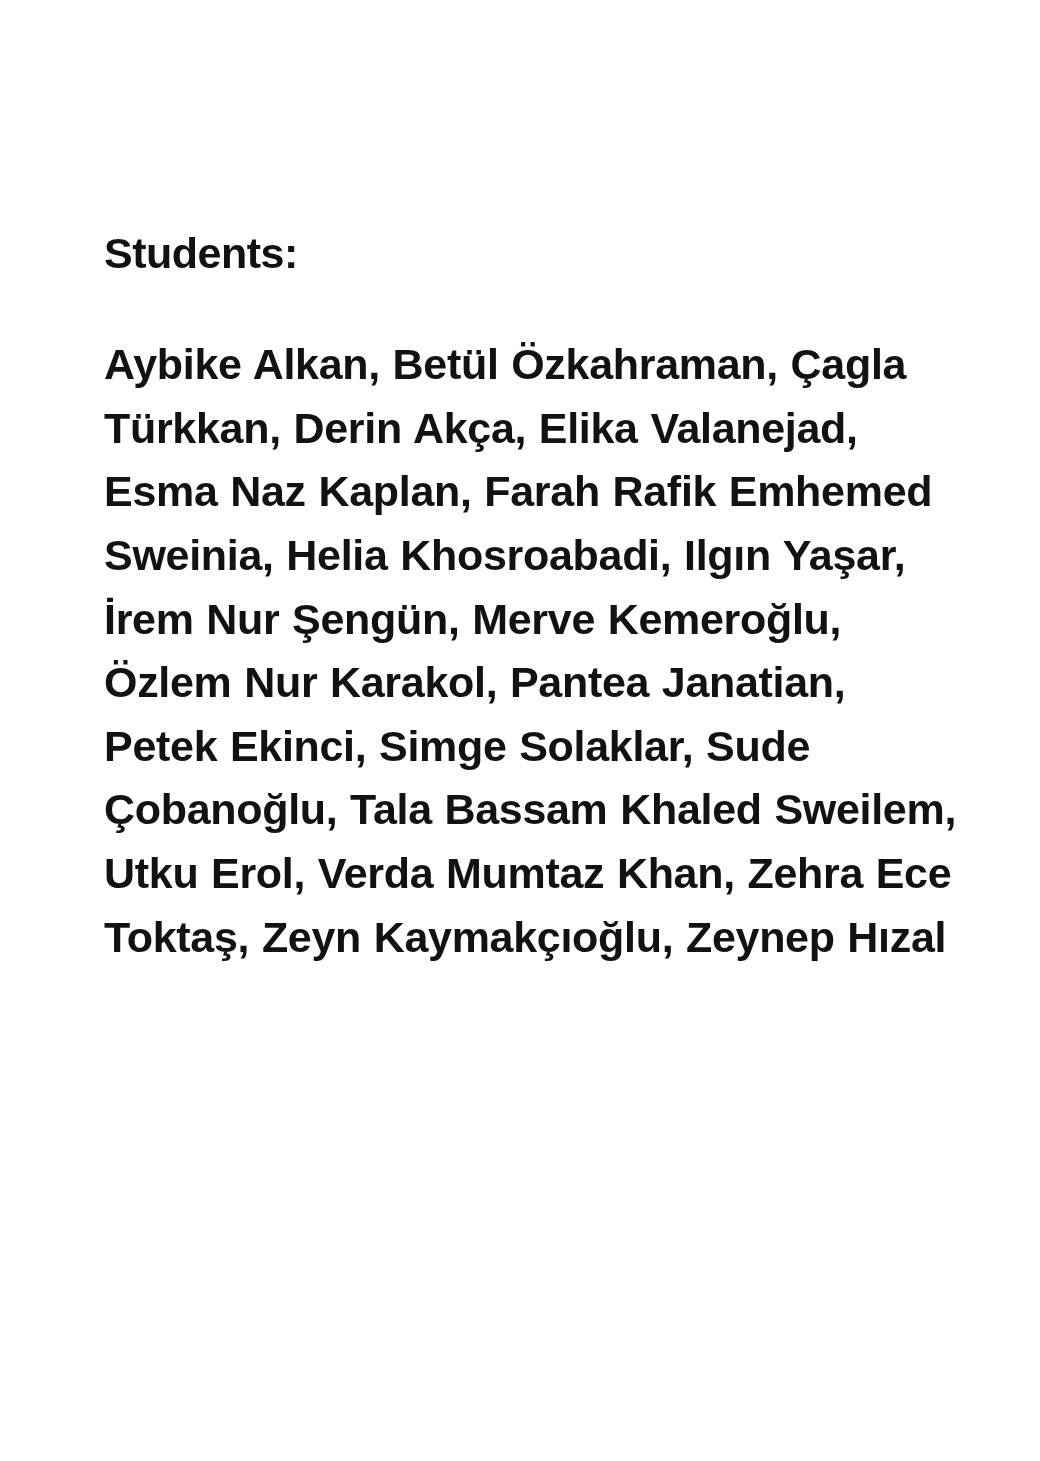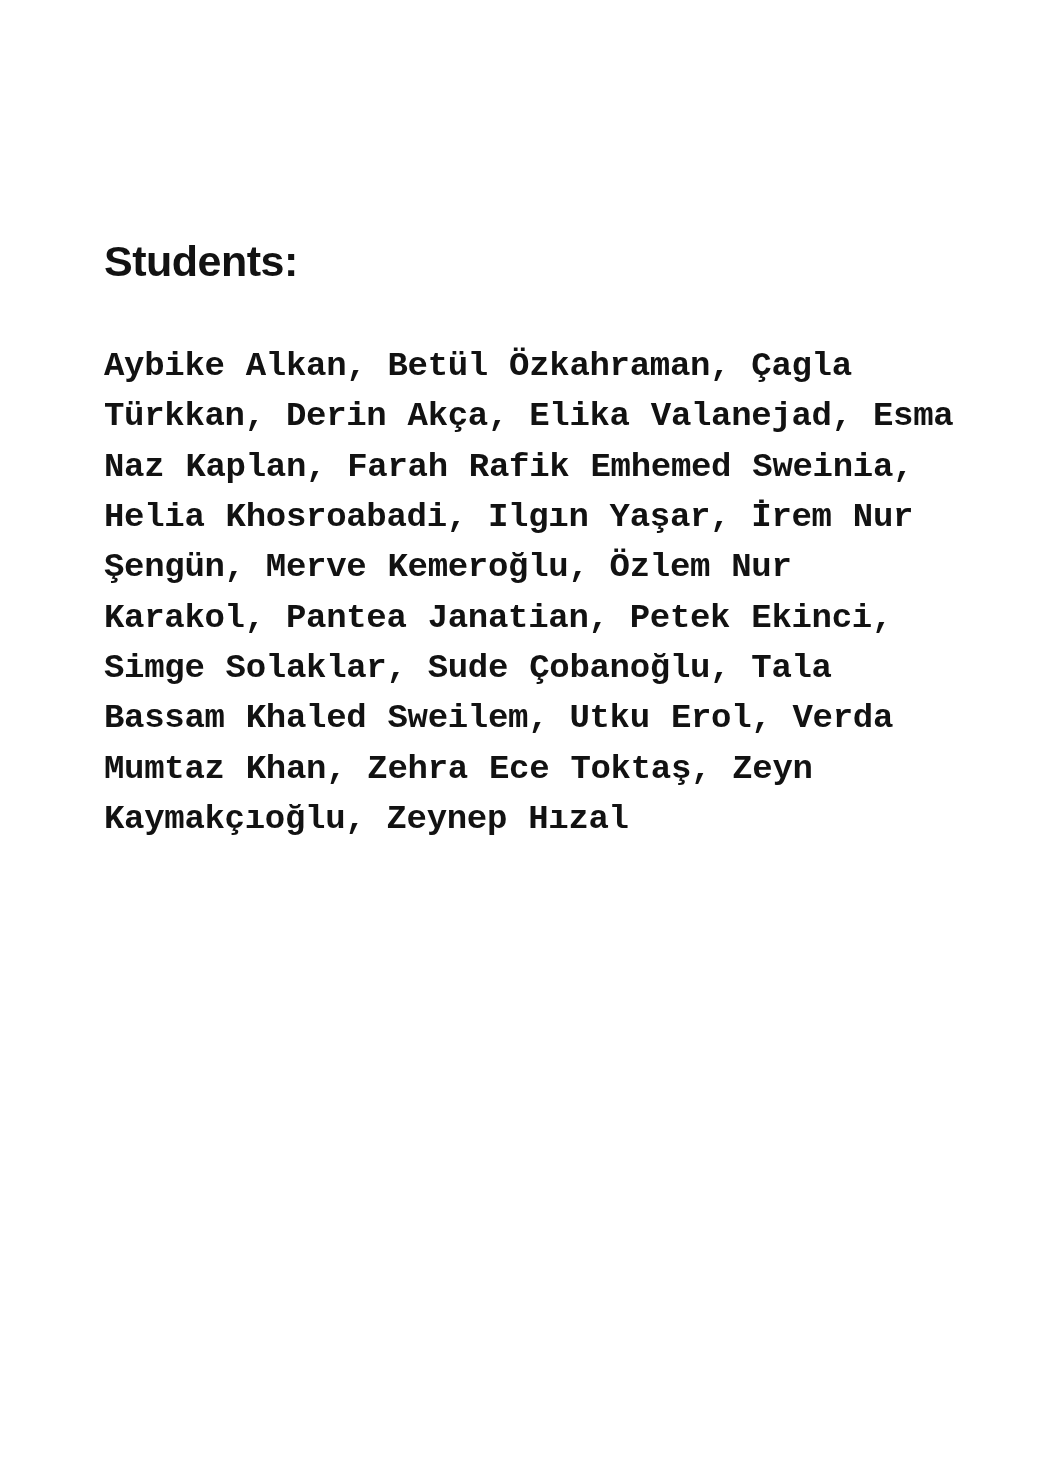--- a/index.html
+++ b/index.html
@@ -17,43 +17,42 @@
   .page {
     position: relative;
     width: 1040px;
     height: 1461px;
     background: #ffffff;
     box-sizing: border-box;
   }
   .content {
     position: absolute;
     left: 104px;
-    top: 240px;
+    top: 232px;
     width: 856px;
   }
   .heading {
     font-size: 43px;
     font-weight: 700;
     line-height: 1.0;
     letter-spacing: -0.5px;
     margin: 0 0 0 0;
     color: #121212;
   }
   .spacer {
     height: 58px;
   }
   .names {
-    font-size: 34px;
+    font-size: 43px;
     font-weight: 700;
     line-height: 1.48;
     letter-spacing: -0.3px;
     margin: 0;
     color: #121212;
     word-spacing: 1px;
-    font-family: Liberation Mono, monospace;
   }
 </style>
 </head>
 <body>
 
 <div class="page">
   <div class="content">
     <h1 class="heading">Students:</h1>
     <div class="spacer"></div>
     <p class="names">Aybike Alkan, Betül Özkahraman, Çagla Türkkan, Derin Akça, Elika Valanejad, Esma Naz Kaplan, Farah Rafik Emhemed  Sweinia, Helia Khosroabadi, Ilgın Yaşar, İrem Nur Şengün, Merve Kemeroğlu, Özlem Nur Karakol, Pantea Janatian, Petek Ekinci, Simge Solaklar, Sude Çobanoğlu, Tala Bassam Khaled Sweilem, Utku Erol, Verda Mumtaz Khan, Zehra Ece Toktaş, Zeyn Kaymakçıoğlu, Zeynep Hızal</p>

